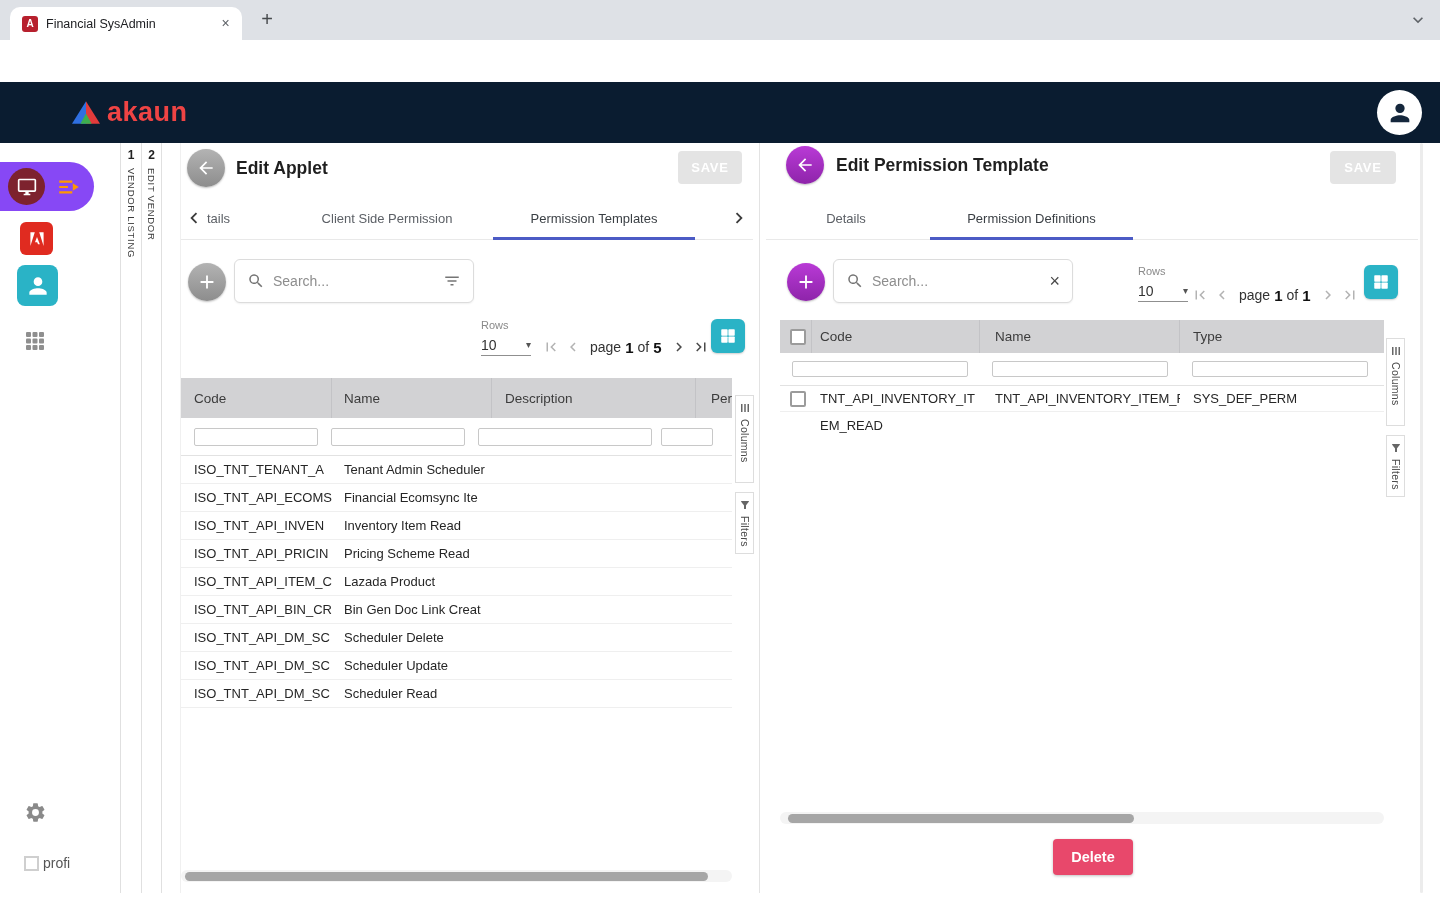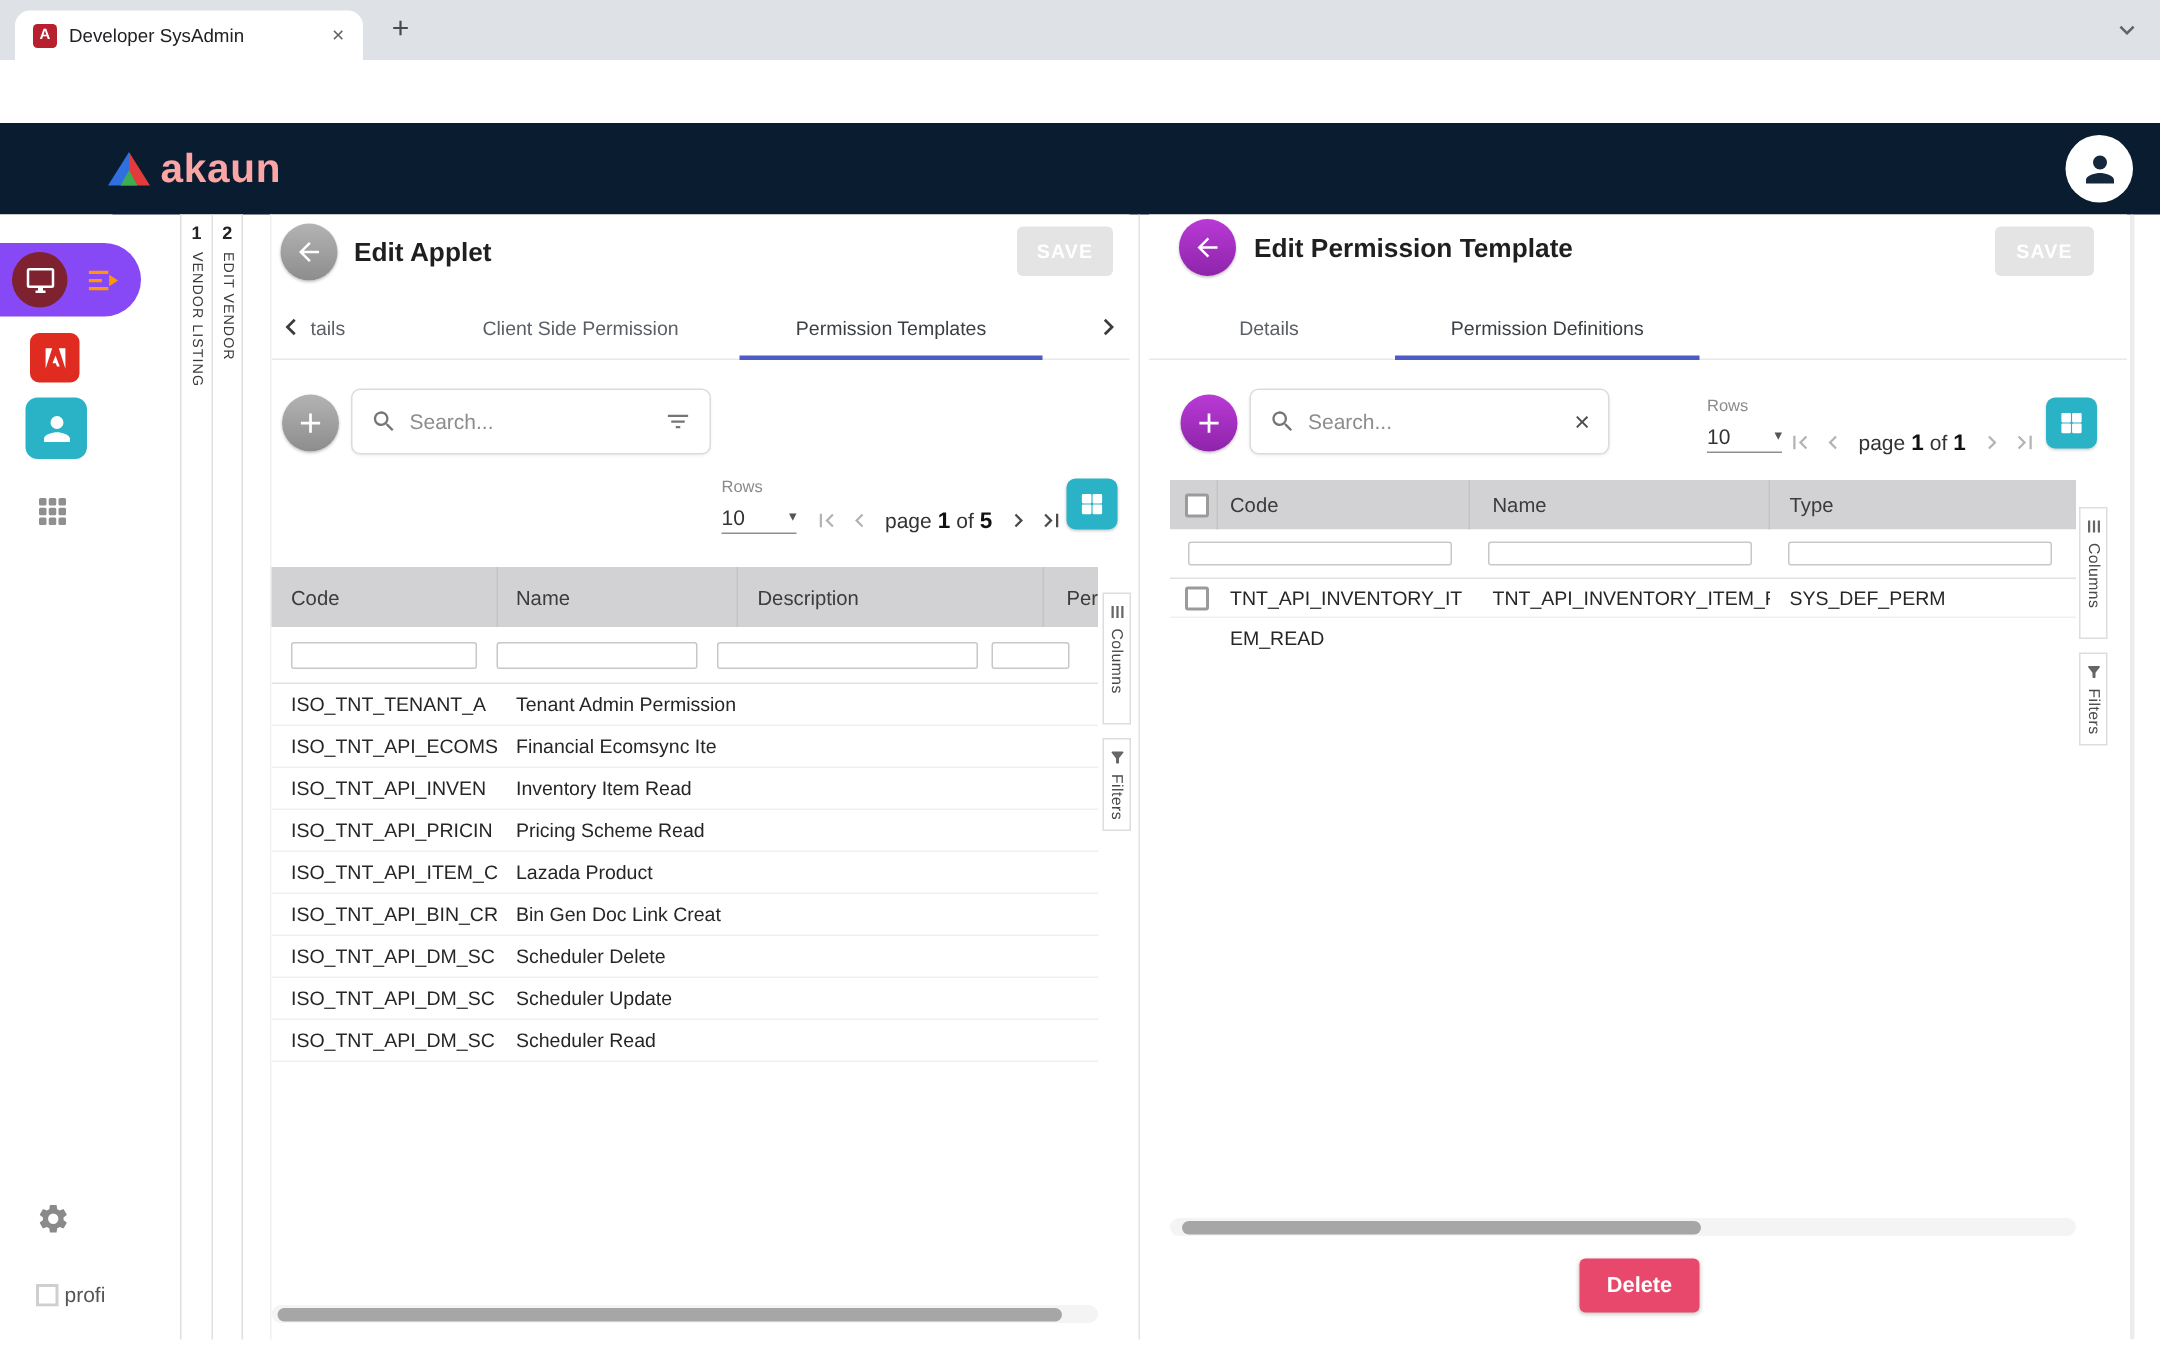--- a/index.html
+++ b/index.html
@@ -22,21 +22,21 @@
   .urlbar{position:absolute;left:112px;top:46px;width:1058px;height:30px;background:#f1f3f4;border-radius:15px;display:flex;align-items:center;padding:0 14px;gap:9px}
   .lockic{width:14px;height:14px;color:#5f6368;flex:none}
   .url-text{font-size:13px;color:#45494d;white-space:nowrap;overflow:hidden}
   .ext-red{position:absolute;top:51px;width:20px;height:20px;background:#d8382b;border-radius:4px;color:#fff;font-size:11px;font-weight:bold;text-align:center;line-height:19px}
   .ext-dark{position:absolute;top:51px;width:20px;height:20px;background:#1c1d1f;border-radius:4px;color:#fff;display:flex;align-items:center;justify-content:center}
   .chrome-avatar{position:absolute;top:48px;width:26px;height:26px;border-radius:50%;background:#a1787e;color:#fff;font-size:12px;font-weight:bold;display:flex;align-items:center;justify-content:center}
 
   
   .appbar{position:absolute;left:0;top:82px;width:1440px;height:61px;background:#0a1c30}
   .brand{position:absolute;left:72px;top:15px;display:flex;align-items:center;gap:7px}
-  .brand-text{color:#fca5a5;font-size:27px;font-weight:bold;letter-spacing:.5px}
+  .brand-text{color:#ef4444;font-size:27px;font-weight:bold;letter-spacing:.5px}
   .app-avatar{position:absolute;left:1377px;top:90px;width:45px;height:45px;border-radius:50%;background:#fff;display:flex;align-items:center;justify-content:center;color:#15273c}
 
   
   .sidebar{position:absolute;left:0;top:143px;width:75px;height:757px;background:#fff}
   .app-pill{position:absolute;left:0;top:19px;width:94px;height:49px;background:#8748f5;border-radius:0 25px 25px 0;display:flex;align-items:center}
   .pill-circle{width:37px;height:37px;margin-left:8px;border-radius:50%;background:#7d222e;display:flex;align-items:center;justify-content:center;color:#fff}
   .pill-menu{margin-left:11px;width:26px;height:26px;color:#ff9800}
   .side-icon{position:absolute;display:flex;align-items:center;justify-content:center}
   .pdf{left:20px;top:79px;width:33px;height:33px;background:#e02b20;border-radius:6px}
   .person-app{left:17px;top:122px;width:41px;height:41px;background:#2ab3c6;border-radius:8px;color:#fff}
@@ -140,21 +140,21 @@
   .delete-btn{position:absolute;width:80px;height:36px;background:#e8486b;border-radius:4px;color:#fff;font-size:14.5px;font-weight:600;display:flex;align-items:center;justify-content:center;box-shadow:0 1px 3px rgba(0,0,0,.25)}
 </style>
 </head>
 <body>
 
 <div class="screen">
 
   <div class="tabstrip">
     <div class="browser-tab">
       <span class="favicon">A</span>
-      <span class="tab-title">Developer SysAdmin</span>
+      <span class="tab-title">Financial SysAdmin</span>
       <span class="tab-close">×</span>
     </div>
     <span class="newtab">+</span>
     <span class="tabsearch">
       <svg viewBox="0 0 24 24" width="20" height="20" fill="currentColor">
           <path d="M16.59 8.59 12 13.17 7.41 8.59 6 10l6 6 6-6z"></path>
         </svg>
     </span>
   </div>
 
@@ -398,21 +398,21 @@
       </div>
       <div class="tfilter">
         <input class="finput lf1" style="">
         <input class="finput lf2" style="">
         <input class="finput lf3" style="">
         <input class="finput lf4" style="">
       </div>
       <div>
         <div class="trow">
             <div class="td lc1">ISO_TNT_TENANT_A</div>
-            <div class="td lc2">Tenant Admin Permission</div>
+            <div class="td lc2">Tenant Admin Scheduler</div>
             <div class="td lc3"></div>
             <div class="td lc4"></div>
           </div>
         <div class="trow">
             <div class="td lc1">ISO_TNT_API_ECOMS</div>
             <div class="td lc2">Financial Ecomsync Ite</div>
             <div class="td lc3"></div>
             <div class="td lc4"></div>
           </div>
         <div class="trow">

